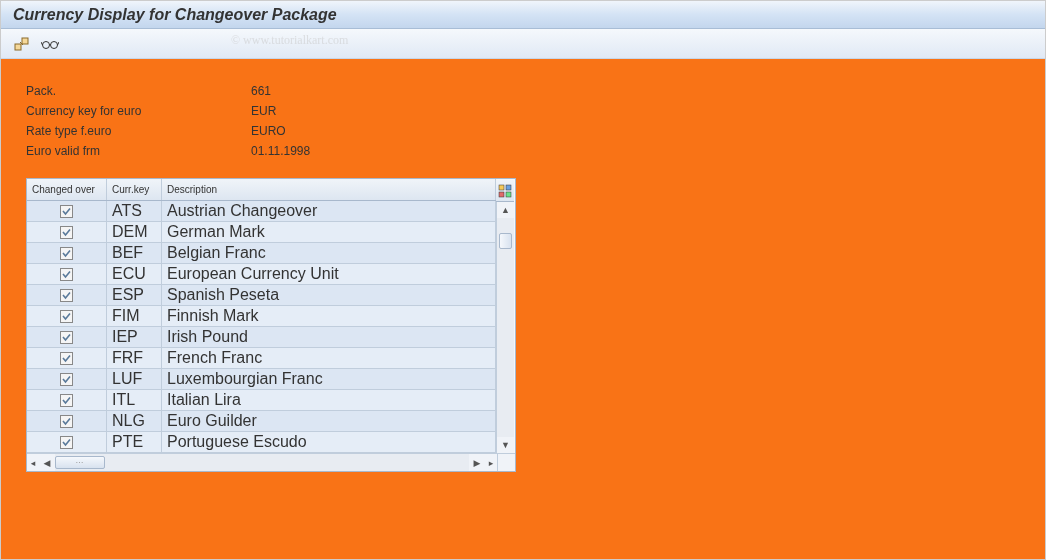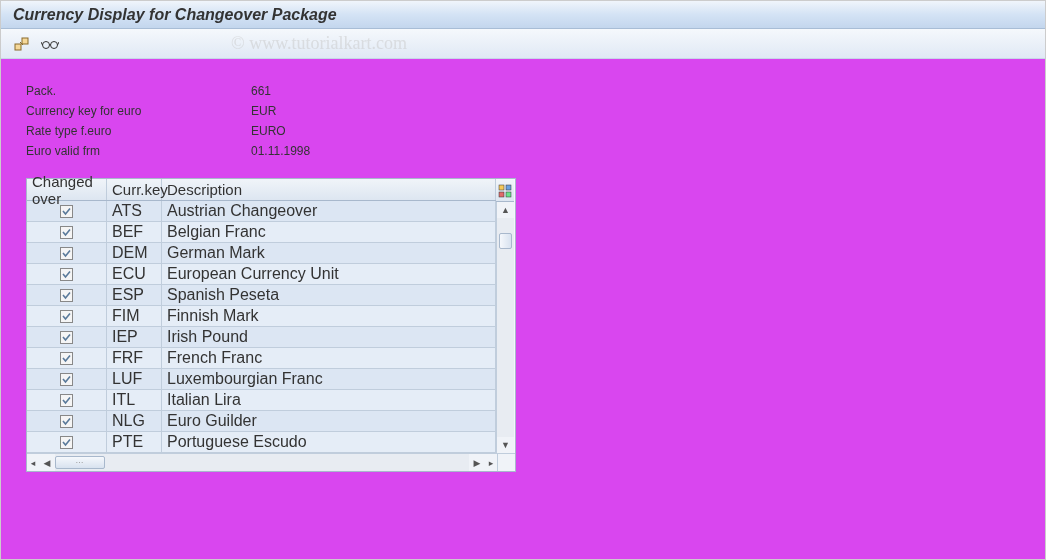--- a/index.html
+++ b/index.html
@@ -32,36 +32,36 @@
       align-items: center;
       gap: 6px;
       border-bottom: 1px solid #c8d6e8;
       position: relative;
     }
     .watermark {
       position: absolute;
       left: 230px;
       top: 4px;
       color: rgba(200,200,200,0.5);
-      font-size: 18px;
+      font-size: 12px;
       font-family: Georgia, serif;
       pointer-events: none;
       z-index: 100;
     }
     .tb-btn {
       width: 22px;
       height: 22px;
       display: flex;
       align-items: center;
       justify-content: center;
       cursor: pointer;
       border-radius: 3px;
     }
     .content {
-      background: #d946ef;
+      background: #f97316;
       padding: 25px 25px;
       height: calc(100% - 58px);
     }
     .field-row {
       display: flex;
       margin-bottom: 6px;
       font-size: 12px;
       color: #333;
     }
     .field-label { width: 225px; }
@@ -82,21 +82,21 @@
     .thead {
       display: flex;
       background: linear-gradient(to bottom, #f0f4f9, #dde6f1);
       border-bottom: 1px solid #a8b8cc;
       height: 22px;
     }
     .th {
       padding: 3px 5px;
       border-right: 1px solid #c0cddc;
       color: #333;
-      font-size: 15px;
+      font-size: 10px;
       display: flex;
       align-items: center;
     }
     .col-changed { width: 80px; justify-content: flex-start; }
     .col-curr { width: 55px; }
     .col-desc { flex: 1; }
     .settings-btn {
       width: 18px;
       height: 20px;
       margin: 1px 1px 0 0;
@@ -255,33 +255,33 @@
               <div class="td col-desc">Austrian Changeover</div>
             </div>
             <div class="trow">
               <div class="td col-changed">
                 <div class="chk">
                   <svg viewBox="0 0 11 11">
                     <path d="M2 5 L4.5 8 L9 2.5" stroke="#5a7a9a" stroke-width="1.6" fill="none"></path>
                   </svg>
                 </div>
               </div>
+              <div class="td col-curr">DEM</div>
+              <div class="td col-desc">German Mark</div>
+            </div>
+            <div class="trow">
+              <div class="td col-changed">
+                <div class="chk">
+                  <svg viewBox="0 0 11 11">
+                    <path d="M2 5 L4.5 8 L9 2.5" stroke="#5a7a9a" stroke-width="1.6" fill="none"></path>
+                  </svg>
+                </div>
+              </div>
               <div class="td col-curr">BEF</div>
               <div class="td col-desc">Belgian Franc</div>
-            </div>
-            <div class="trow">
-              <div class="td col-changed">
-                <div class="chk">
-                  <svg viewBox="0 0 11 11">
-                    <path d="M2 5 L4.5 8 L9 2.5" stroke="#5a7a9a" stroke-width="1.6" fill="none"></path>
-                  </svg>
-                </div>
-              </div>
-              <div class="td col-curr">DEM</div>
-              <div class="td col-desc">German Mark</div>
             </div>
             <div class="trow">
               <div class="td col-changed">
                 <div class="chk">
                   <svg viewBox="0 0 11 11">
                     <path d="M2 5 L4.5 8 L9 2.5" stroke="#5a7a9a" stroke-width="1.6" fill="none"></path>
                   </svg>
                 </div>
               </div>
               <div class="td col-curr">ECU</div>

